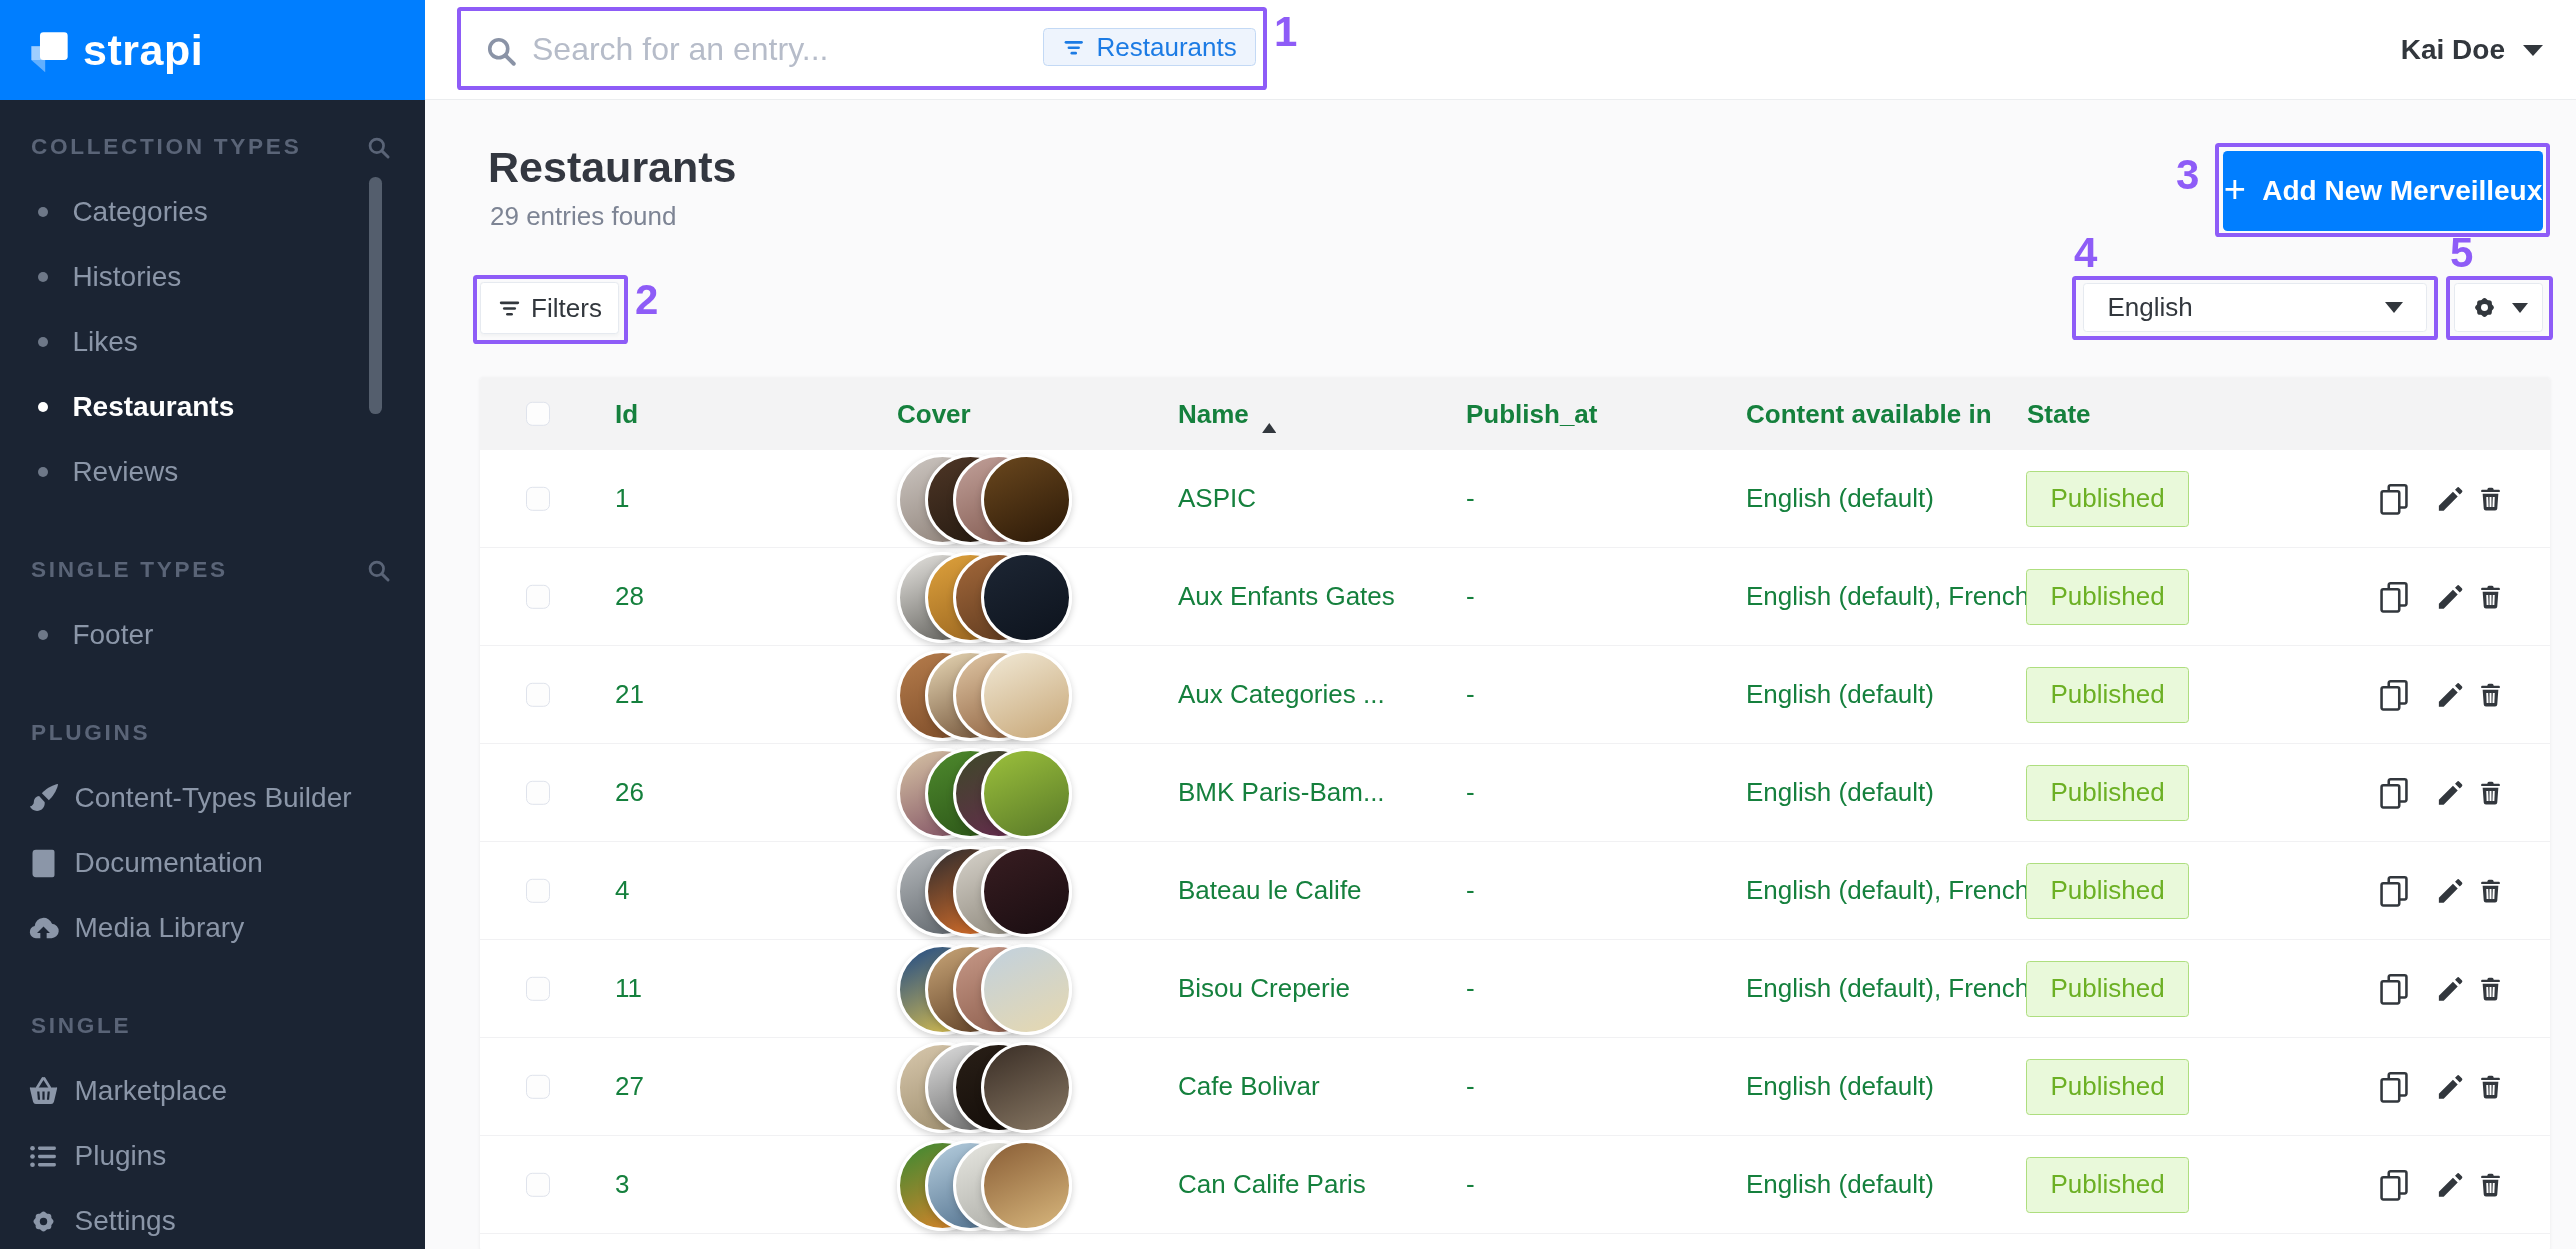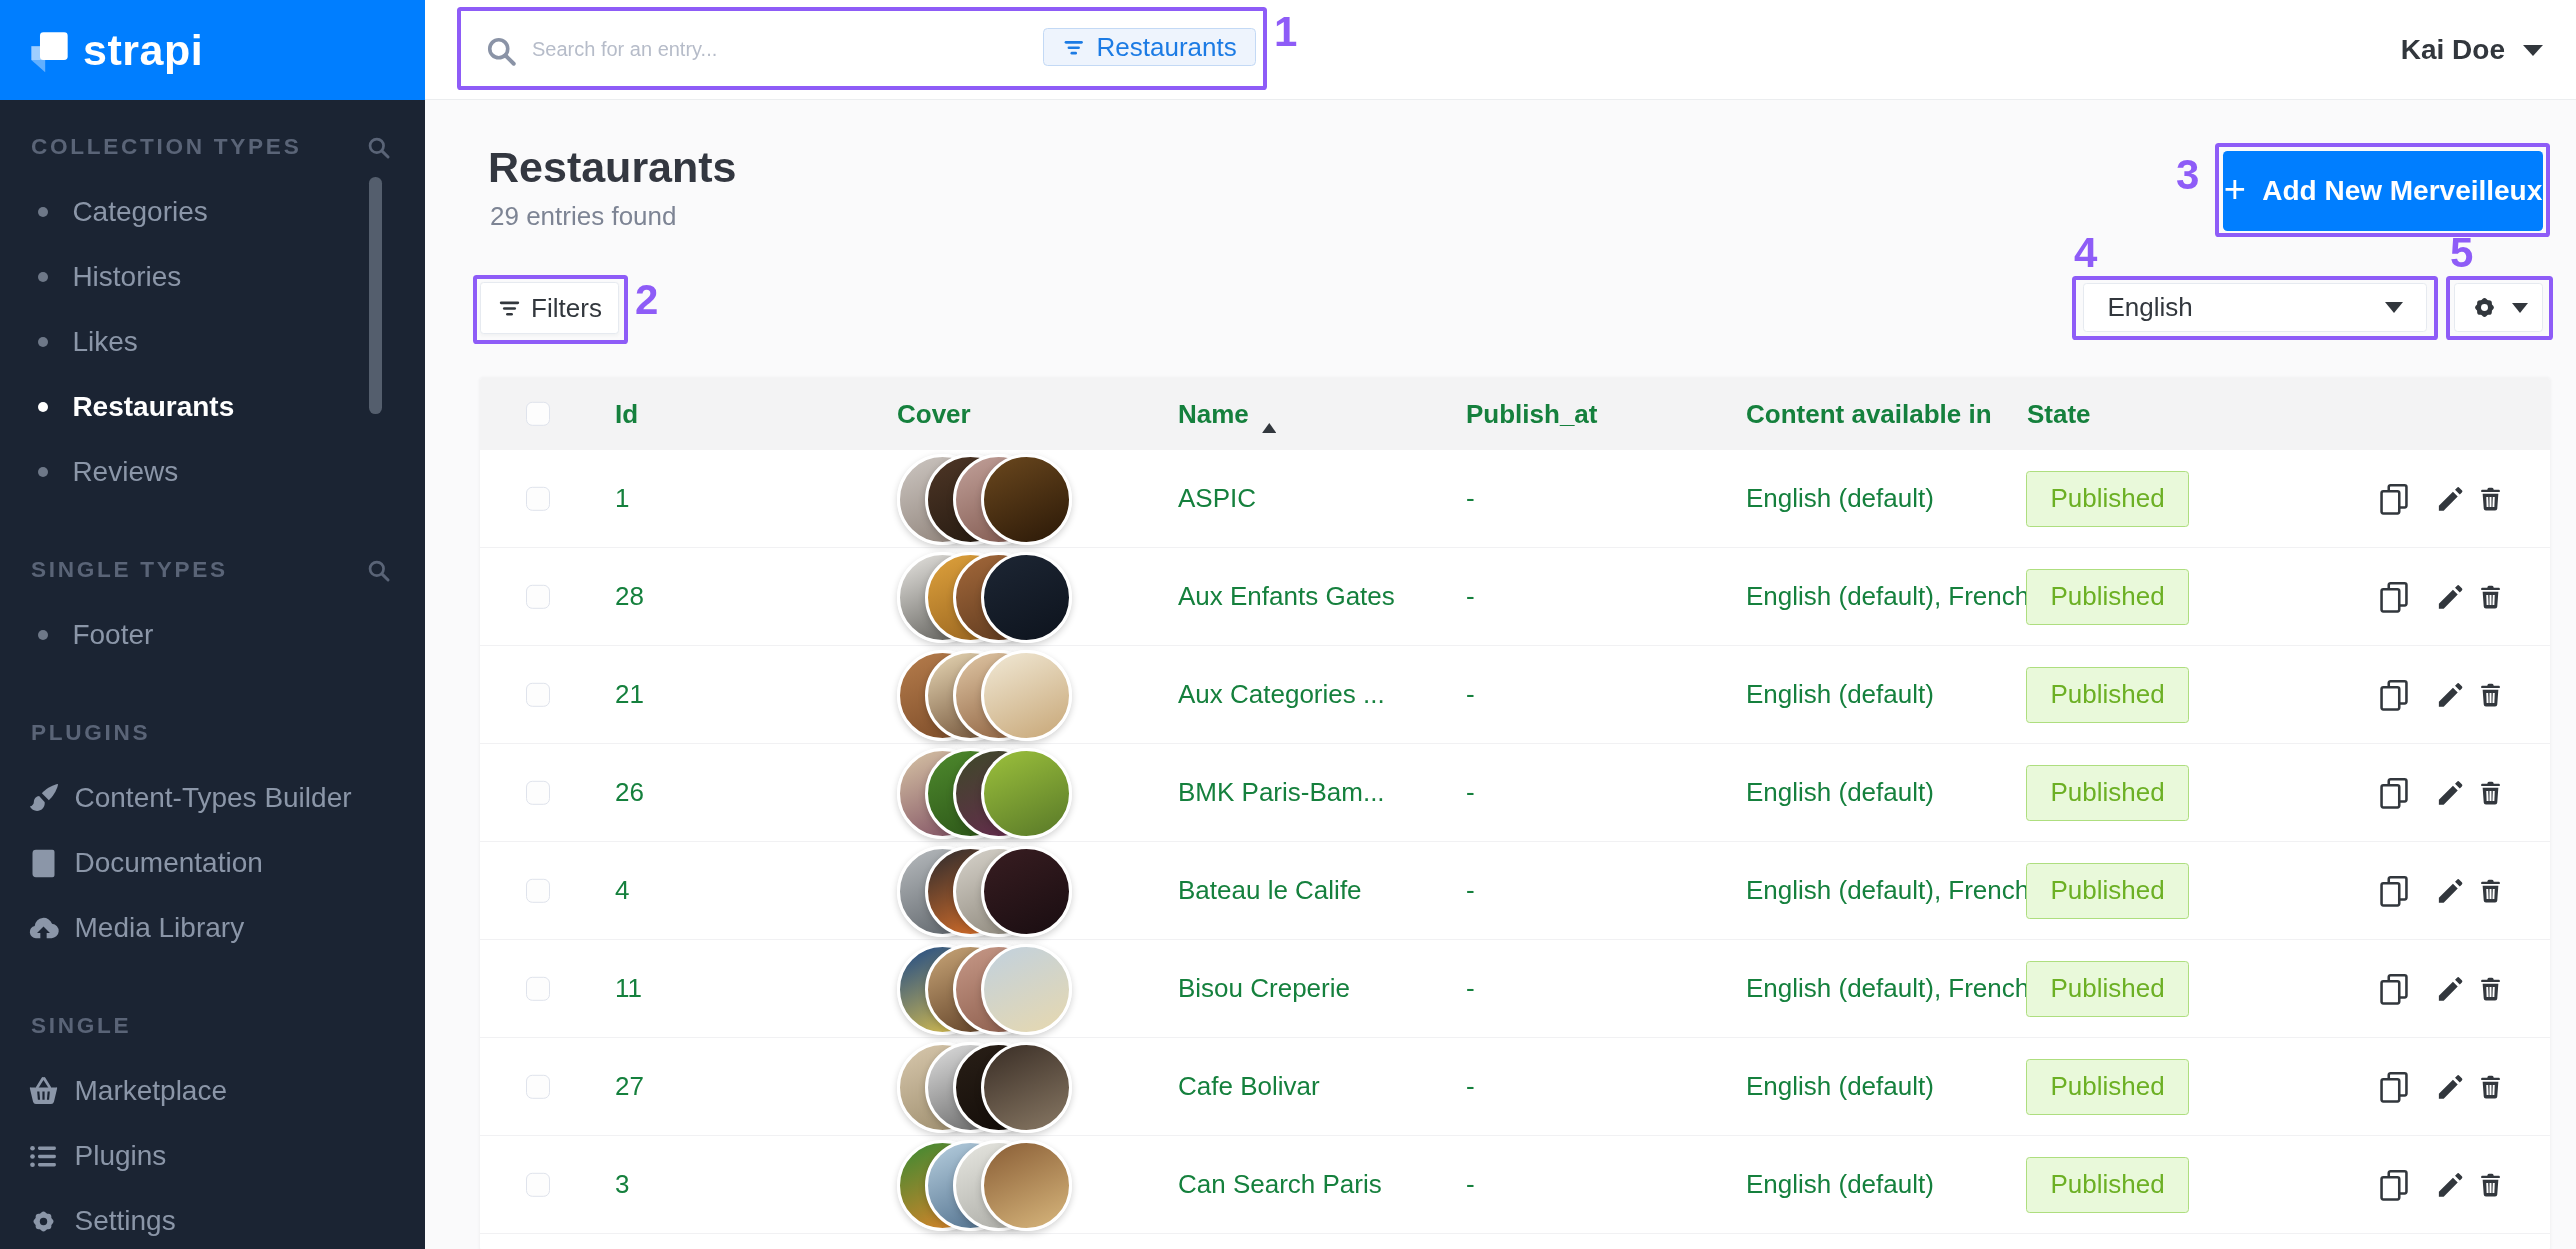--- a/index.html
+++ b/index.html
@@ -18,21 +18,21 @@
   .side-item { height:65px; display:flex; align-items:center; color:#8b96a8; font-size:28px; cursor:pointer; }
   .side-item .dot { width:10px; height:10px; border-radius:50%; background:#6e7888; margin-left:38px; margin-right:24.4px; flex:none; }
   .side-item .micon { width:33px; height:33px; margin-left:27px; margin-right:14.5px; color:#8b96a8; flex:none; }
   .side-item.active { color:#fff; font-weight:600; }
   .side-item.active .dot { background:#fff; }
   #side-scrollbar { position:absolute; left:369px; top:177px; width:12.7px; height:237px; border-radius:6.3px; background:#545e6d; }
 
   
   #topbar { position:absolute; left:425px; top:0; width:2151px; height:100px; background:#fff; border-bottom:0.9px solid #ebedef; }
   #search-icon { position:absolute; left:58px; top:33px; width:36px; height:36px; color:#8a93a6; }
-  #search-input { position:absolute; left:107px; top:27px; width:489px; height:45px; border:none; outline:none; background:transparent; font-family:"Liberation Sans",sans-serif; font-size:20px; color:#32373d; }
+  #search-input { position:absolute; left:107px; top:27px; width:489px; height:45px; border:none; outline:none; background:transparent; font-family:"Liberation Sans",sans-serif; font-size:32px; color:#32373d; }
   #search-input::placeholder { color:#b6bcc9; }
   #search-chip { position:absolute; left:618px; top:28px; height:38px; display:flex; align-items:center; gap:11px; padding:0 18px; background:#eef4fd; border:1.8px solid #c3d9f5; border-radius:4.5px; color:#1c7be4; font-size:26px; cursor:pointer; }
   #search-chip .cicon { width:23.5px; height:23.5px; }
   #user-menu { position:absolute; right:33px; top:0; height:100px; display:flex; align-items:center; gap:18px; cursor:pointer; }
   #user-name { font-size:28px; color:#32373d; font-weight:600; }
   .caret-solid { width:0; height:0; border-left:10px solid transparent; border-right:10px solid transparent; border-top:11.8px solid #32373d; }
 
   
   .anno { position:absolute; border:4.5px solid #8e5cf7; border-radius:3.6px; pointer-events:none; z-index:50; }
   .anno-n { position:absolute; color:#8e5cf7; font-size:42px; font-weight:700; pointer-events:none; z-index:50; line-height:1; }
@@ -513,21 +513,21 @@
           </div>
           <div class="trow">
             <span class="cb"></span>
             <span class="c" style="left:135px">3</span>
             <span class="cover">
               <i style="left:0px; z-index:1; background:linear-gradient(155deg,#398a33,#e68228)"></i>
               <i style="left:28px; z-index:2; background:linear-gradient(155deg,#b7cfdf,#496987)"></i>
               <i style="left:56px; z-index:3; background:linear-gradient(155deg,#e7e7e1,#a7a7a1)"></i>
               <i style="left:84px; z-index:4; background:linear-gradient(155deg,#895d35,#d8b77d)"></i>
             </span>
-            <span class="c" style="left:698px">Can Search Paris</span>
+            <span class="c" style="left:698px">Can Calife Paris</span>
             <span class="c" style="left:986px">-</span>
             <span class="c" style="left:1266px">English (default)</span>
             <span class="badge" style="color:#6cb024; background:#e9f9da; border:1.8px solid #aede7f">Published</span>
             <span class="act copy">
               <svg viewBox="0 0 24 24" width="100%" height="100%" fill="none" stroke="currentColor" stroke-width="1.7">
                 <rect x="8.5" y="2.8" width="11.8" height="14.8" rx="1.2"></rect>
                 <rect x="3.7" y="6.8" width="11.8" height="14.8" rx="1.2" fill="#fff"></rect>
               </svg>
             </span>
             <span class="act edit">

